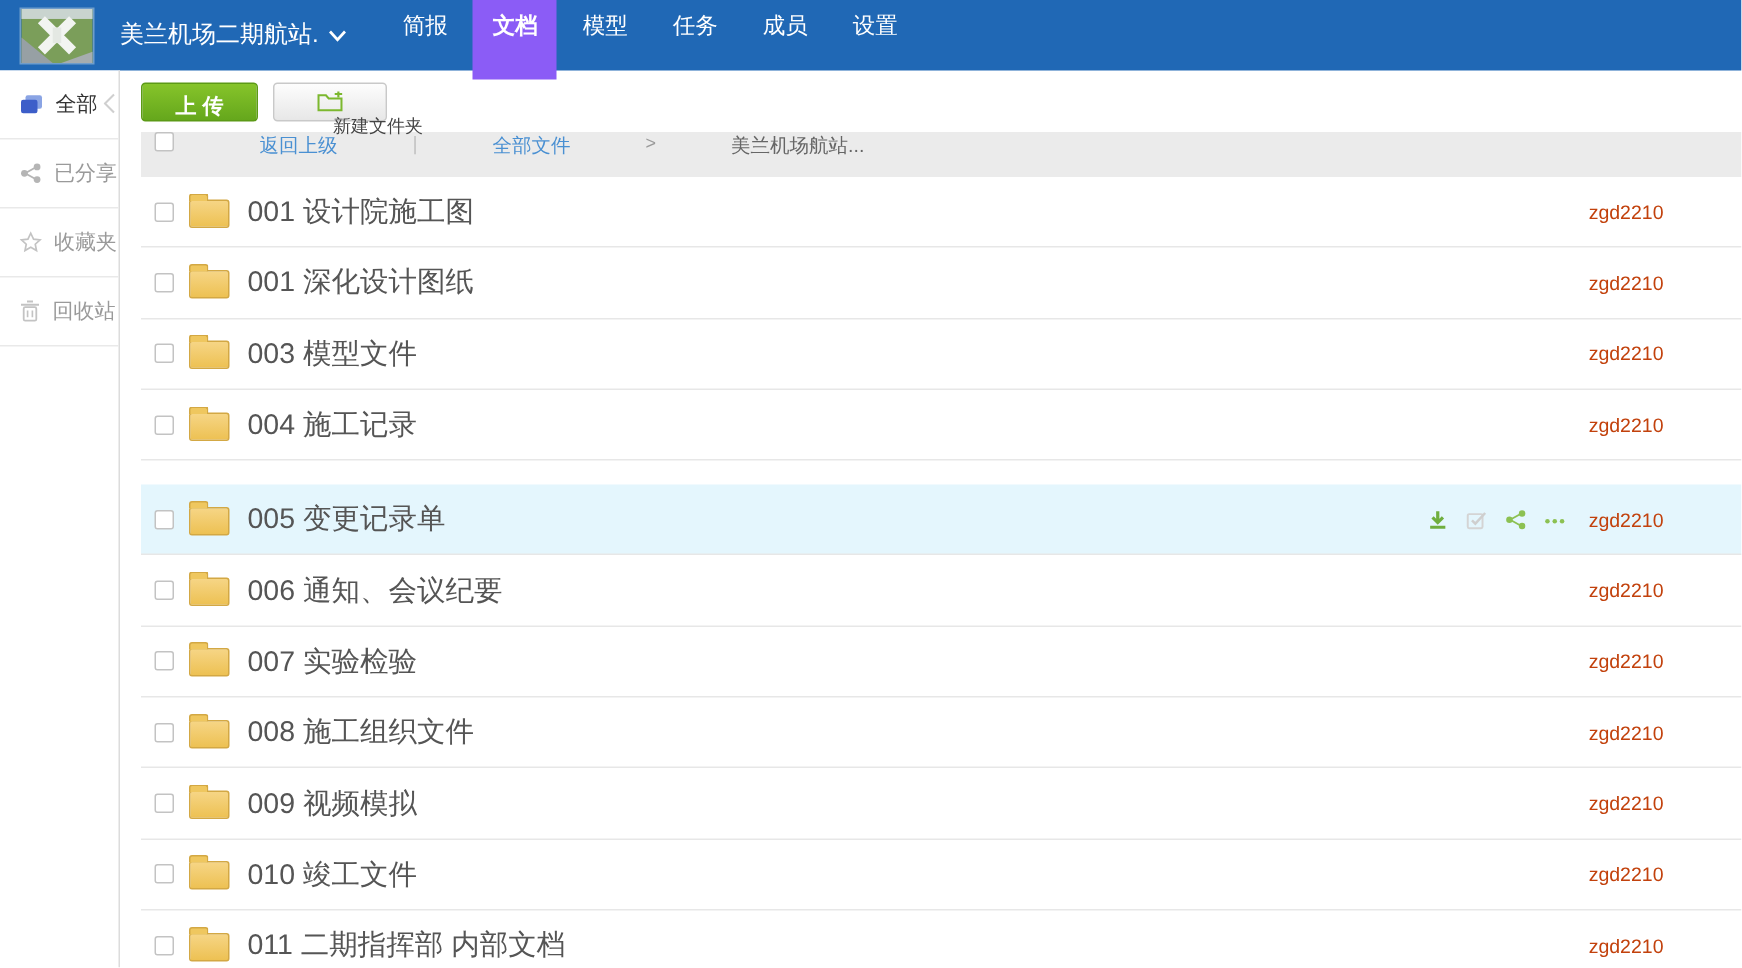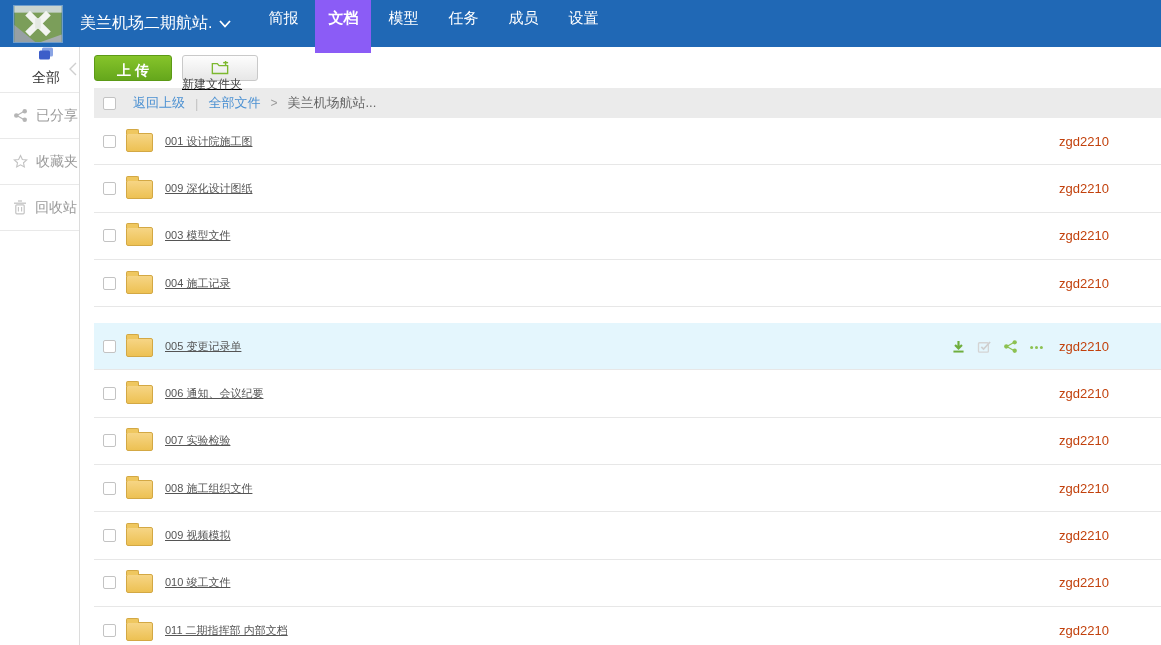--- a/index.html
+++ b/index.html
@@ -12,52 +12,52 @@
   .thumb svg { display:block; width:100%; height:100%; }
   .proj-title { color:#fff; font-size:16px; margin-left:17px; display:flex; align-items:center; gap:7px; cursor:pointer; white-space:nowrap; }
   .nav-tabs { display:flex; margin-left:22px; height:59px; }
   .nav-tab { color:#fff; font-size:15px; line-height:47px; padding:0 13px; margin:0 2px; cursor:pointer; white-space:nowrap; }
   .nav-tab.active { background:#8b5cf6;font-weight:bold; }
 
   
   .main { display:flex; height:598px; }
   .sidebar { width:80px; flex:0 0 auto; border-right:1px solid #dcdcdc; background:#fff; }
   .side-item { position:relative; height:46px; display:flex; align-items:center; padding-left:13px; gap:8px; border-bottom:1px solid #e9e9e9; font-size:14px; color:#9a9a9a; cursor:pointer; }
-  .side-item.active { color:#333;flex-direction:column; }
+  .side-item.active { color:#333; }
   .side-item .chev { position:absolute; right:2px; top:15px; }
   .content { flex:1; padding-left:14px; min-width:0; }
 
   
   .toolbar { height:41px; display:flex; align-items:flex-start; position:relative; z-index:2; }
   .upload-btn { margin-top:8px; height:26px; min-width:78px; padding:0 12px; border:1px solid #5c9a16; border-radius:3px;
     background:linear-gradient(#86c42a,#65a71c); color:#fff; font-size:14px; font-weight:bold;
     display:flex; align-items:center; justify-content:center; gap:6px; cursor:pointer; font-family:inherit;flex-direction:column; }
-  .newfolder { position:relative; margin-left:10px; margin-top:8px; width:100px; text-align:left; cursor:pointer;text-decoration:underline; }
+  .newfolder { position:relative; margin-left:10px; margin-top:8px; width:100px; text-align:right; cursor:pointer; }
   .nf-btn { width:76px; height:26px; border:1px solid #c9c9c9; border-radius:3px; background:linear-gradient(#fdfdfd,#e7e7e7);
     display:flex; align-items:center; justify-content:center; cursor:pointer; }
   .nf-label { display:block; font-size:12px; color:#444; margin-top:-3px; line-height:13px; white-space:nowrap; }
 
   
-  .crumbbar { height:30px; background:#ebebeb; display:flex; align-items:center; padding-left:9px; font-size:13px; }
+  .crumbbar { height:30px; background:#ebebeb; display:flex; padding-left:9px; font-size:13px;gap:40px; }
   .cbx { width:13px; height:13px; background:#fff; border:1px solid #c3c3c3; border-radius:2px; flex:0 0 auto; cursor:pointer; }
   .crumbbar .cbx { margin-right:17px; }
   .crumb-link { color:#4a90d2; cursor:pointer; text-decoration:none; }
   .crumb-pipe { color:#c2c2c2; margin:0 10px; }
   .crumb-gt { color:#9a9a9a; margin:0 10px; font-size:12px; }
   .crumb-cur { color:#666; }
 
   
   .row { height:47.3px; display:flex; align-items:center; padding-left:9px; padding-right:52px; border-bottom:1px solid #e7e7e7; cursor:pointer; }
   .row.highlighted { background:#e4f6fd;margin-top:16px; }
   .row .cbx { margin-right:10px; }
   .folder-ic { position:relative; width:27px; height:19px; margin-right:12px; margin-top:2px;
     background:linear-gradient(#f6d585,#edc153); border:1px solid #d3a844; border-radius:2px; flex:0 0 auto; }
   .folder-ic::before { content:""; position:absolute; top:-5px; left:-1px; width:11px; height:4px;
     background:#efc75f; border:1px solid #d3a844; border-bottom:none; border-radius:2px 2px 0 0; }
-  .row-name { font-size:11px; color:#555; flex:1; min-width:0; white-space:nowrap; overflow:hidden;text-decoration:underline; }
+  .row-name { font-size:19px; color:#555; flex:1; min-width:0; white-space:nowrap; overflow:hidden; }
   .row-actions { display:flex; align-items:center; gap:11px; margin-right:15px; }
   .row-actions span { display:flex; cursor:pointer; }
   .row-owner { font-size:13px; color:#c2410c; white-space:nowrap; }
   svg { display:block; }
 </style>
 </head>
 <body>
 
 <div class="navbar">
   <div class="thumb">
@@ -168,21 +168,21 @@
     <span class="cbx"></span>
     <span class="folder-ic"></span>
     <span class="row-name">001 设计院施工图</span>
 
     <span class="row-owner">zgd2210</span>
   </div>
 
   <div class="row">
     <span class="cbx"></span>
     <span class="folder-ic"></span>
-    <span class="row-name">009 深化设计图纸</span>
+    <span class="row-name">001 深化设计图纸</span>
 
     <span class="row-owner">zgd2210</span>
   </div>
 
   <div class="row">
     <span class="cbx"></span>
     <span class="folder-ic"></span>
     <span class="row-name">003 模型文件</span>
 
     <span class="row-owner">zgd2210</span>

